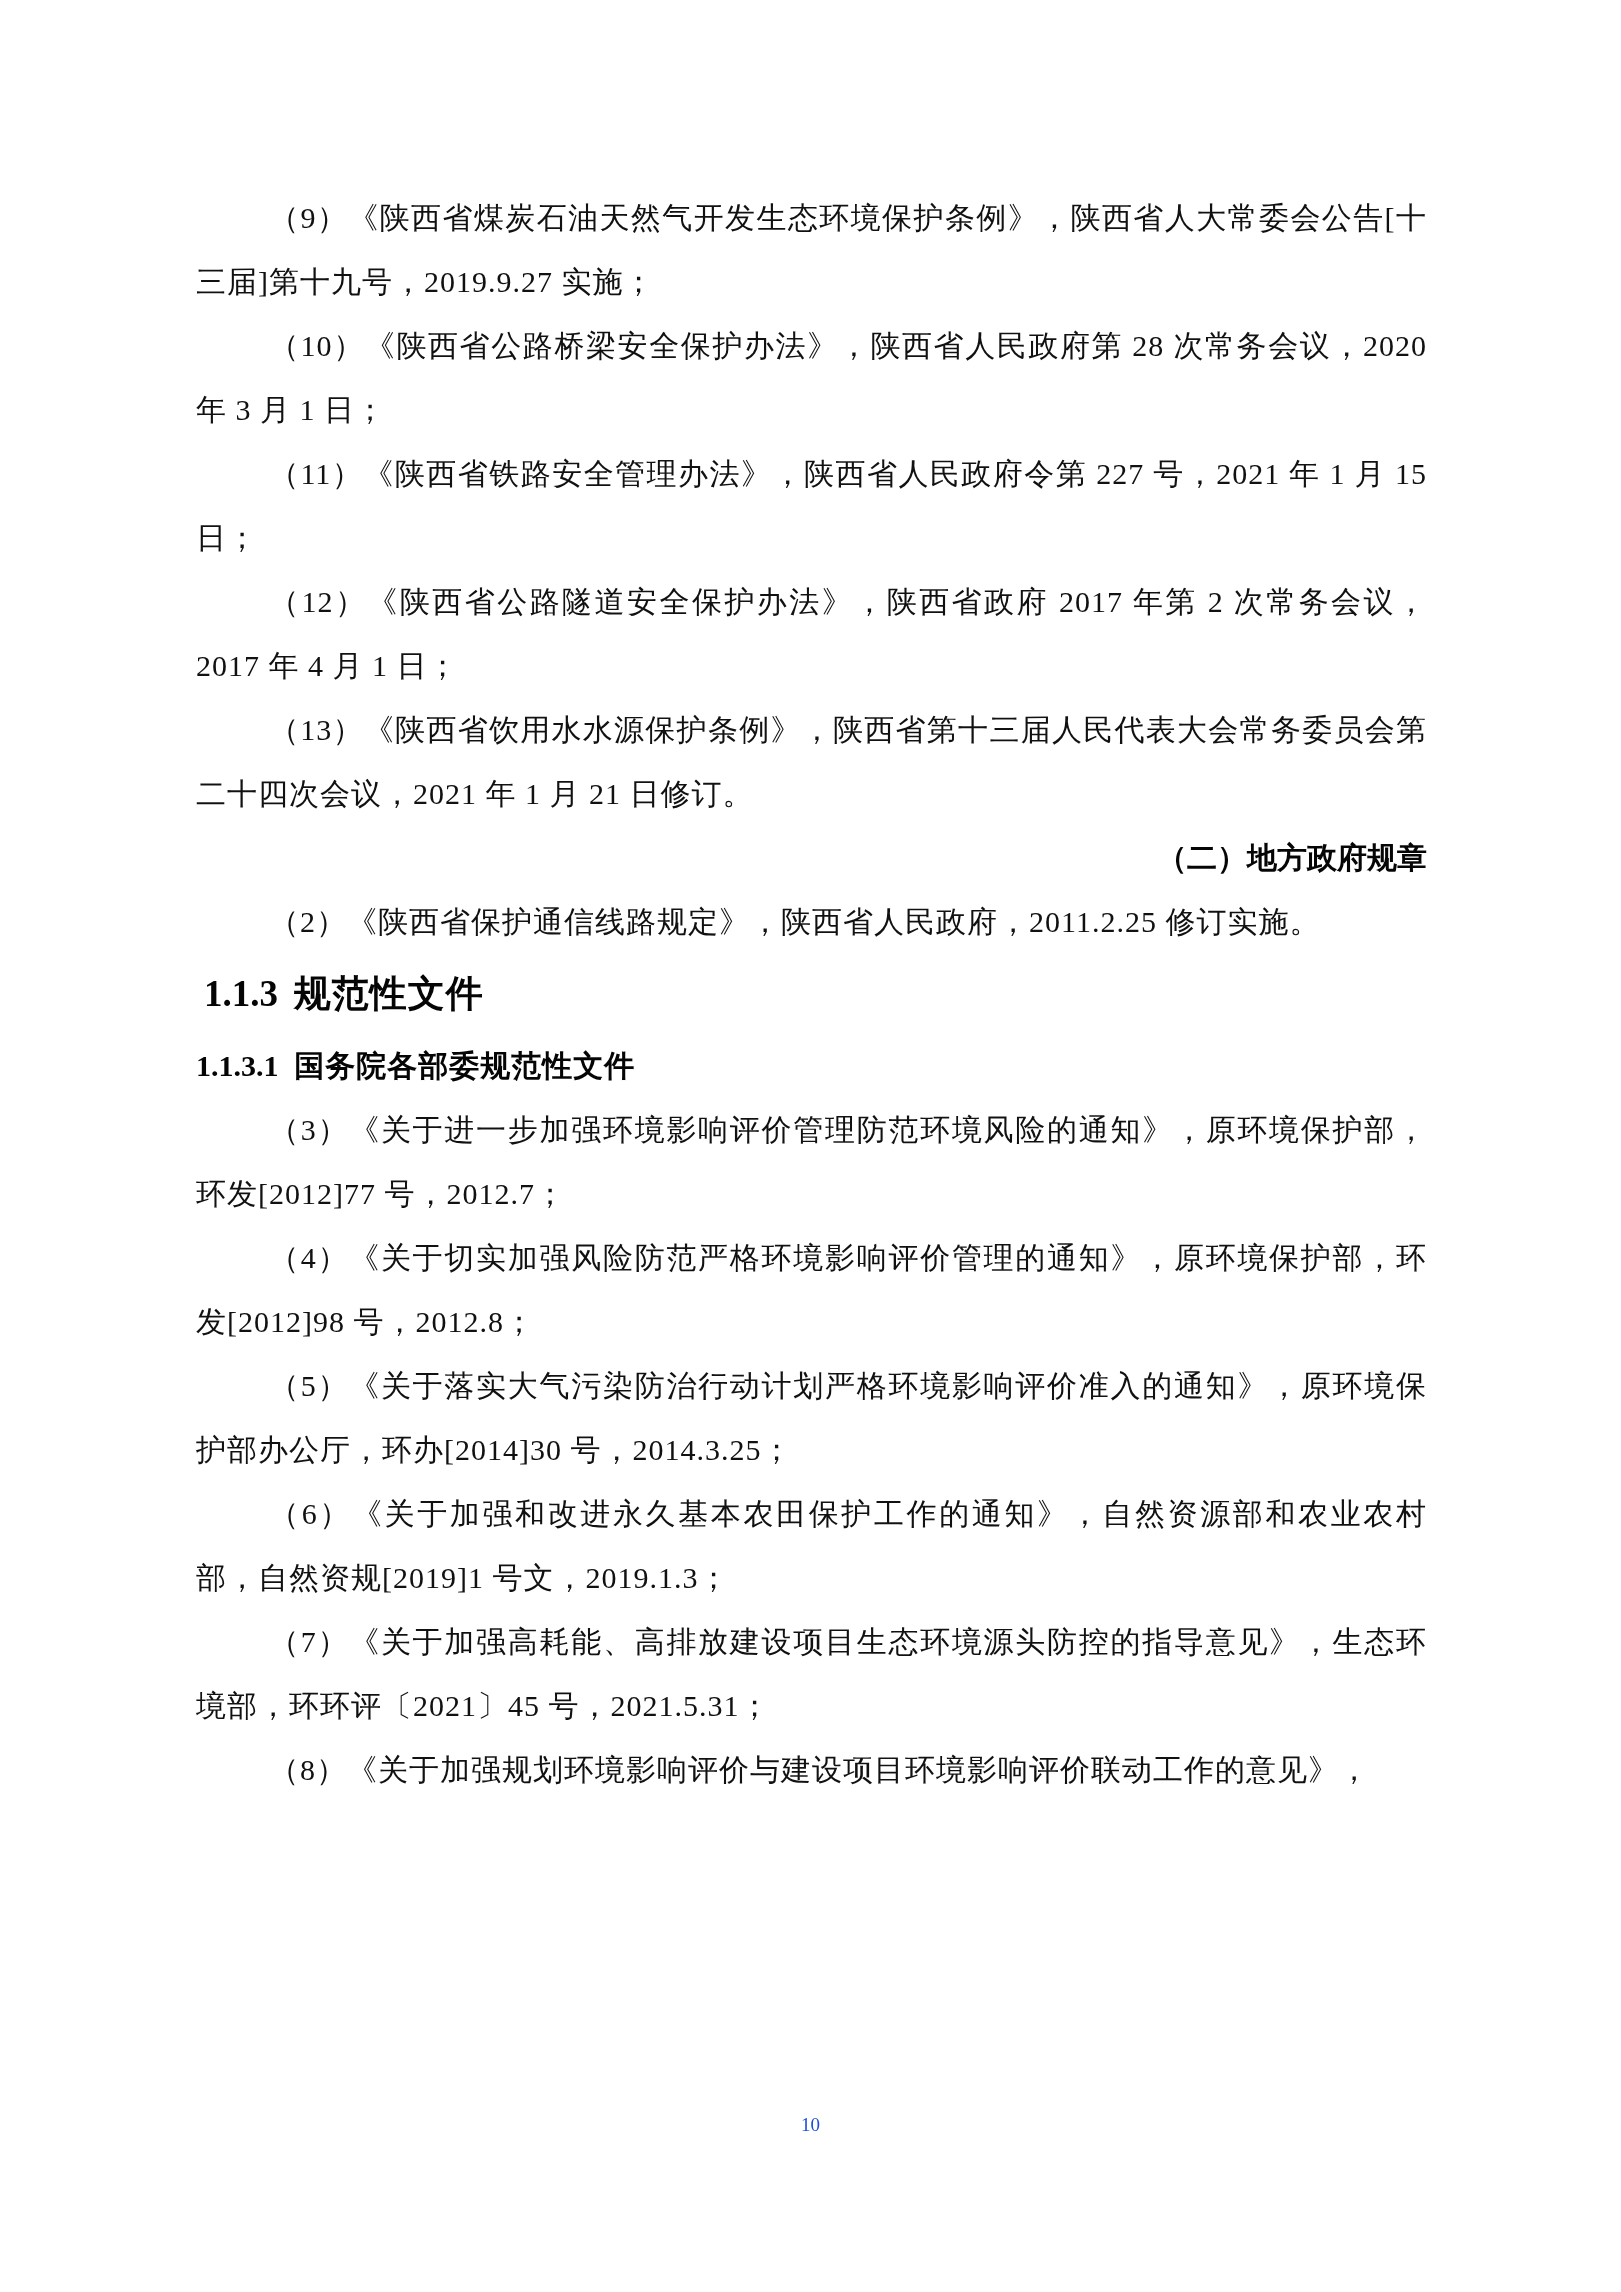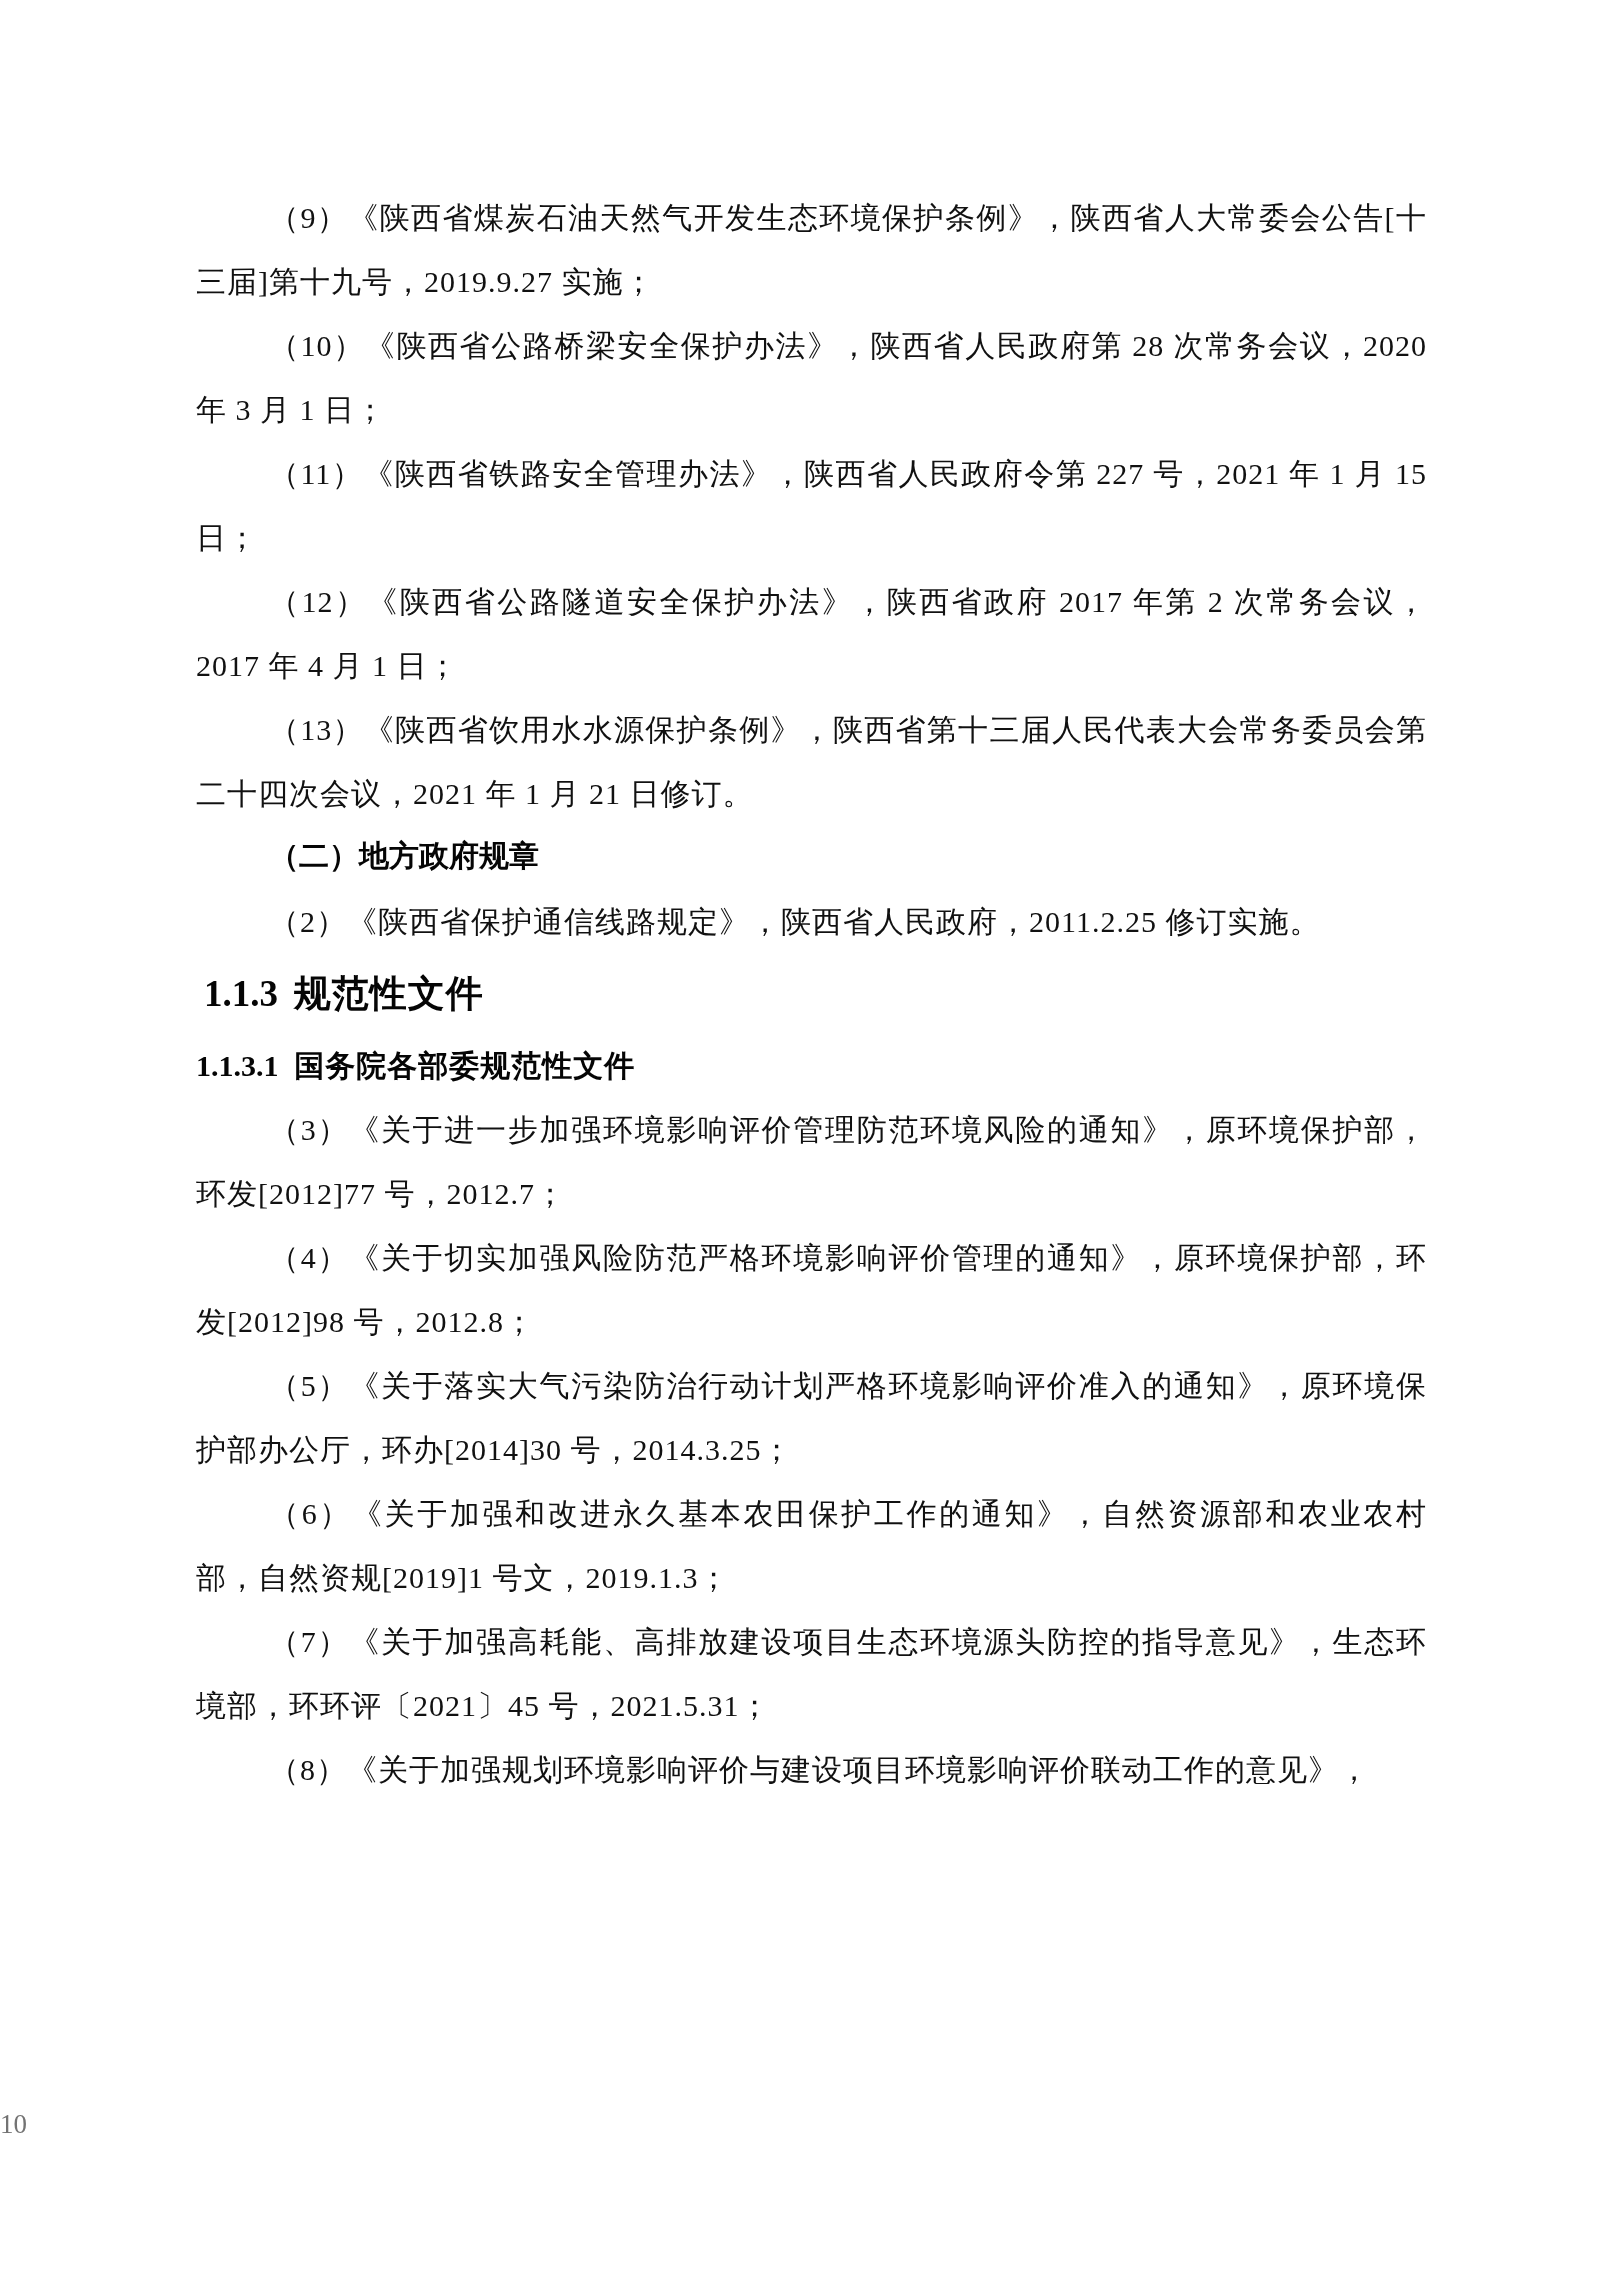--- a/index.html
+++ b/index.html
@@ -30,22 +30,23 @@
     text-indent: 73px;
     letter-spacing: 1px;
     color: #111111;
   }
   .sub-heading {
     margin: 0;
     font-size: 30px;
     line-height: 64px;
     font-weight: bold;
     text-indent: 73px;
-    font-family: Liberation Mono, monospace;
+    font-family: Liberation Serif, serif;
     color: #050505;
+    text-align: right;
   }
   .h-113 {
     margin: 8px;
     font-size: 37px;
     line-height: 64px;
     font-weight: bold;
     color: #050505;
   }
   .h-113 .h-num {
     font-family: "Liberation Serif", "DejaVu Serif", serif;
@@ -70,24 +71,24 @@
   }
   .h-1131 .h-title {
     font-family: "Liberation Sans", "DejaVu Sans", sans-serif;
     letter-spacing: 1px;
   }
   .footer {
     position: absolute;
     top: 2107px;
     left: 0;
     width: 100%;
-    text-align: left;
-    font-size: 27px;
+    text-align: center;
+    font-size: 19px;
     line-height: 35px;
-    color: #737373;
+    color: #1d4ed8;
   }
 </style>
 </head>
 <body>
 
 <div class="page">
   <div class="content">
 
     <div>
         <p class="para">（9）《陕西省煤炭石油天然气开发生态环境保护条例》，陕西省人大常委会公告[十三届]第十九号，2019.9.27 实施；</p>

